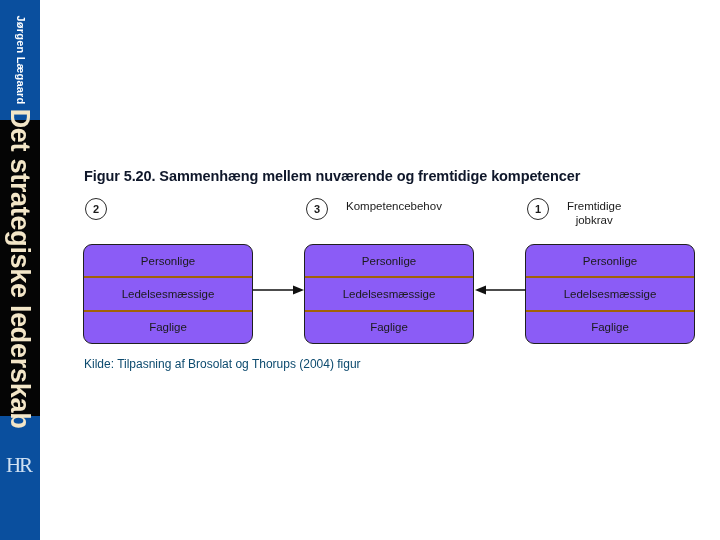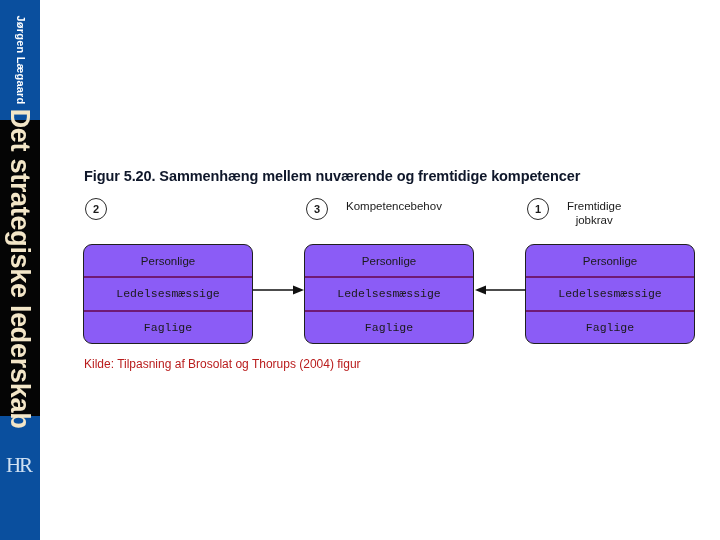--- a/index.html
+++ b/index.html
@@ -147,37 +147,36 @@
   .krow {
     flex: 1 1 0;
     display: flex;
     align-items: center;
     justify-content: center;
     font-size: 11.5px;
     color: #1a1a1a;
     font-family: "Liberation Sans", sans-serif;
   }
   .krow + .krow {
-    border-top: 2px solid #701a75;
-    font-family: Liberation Mono, monospace;
+    border-top: 2px solid #a16207;
   }
 
   
   .arrow-svg {
     position: absolute;
     top: 283px;
   }
 
   
   .source {
     position: absolute;
     left: 84px;
     top: 357px;
     font-size: 12px;
-    color: #b91c1c;
+    color: #0c4a6e;
     font-family: "Liberation Sans", sans-serif;
   }
 
   
   .copyright {
     position: absolute;
     right: 22px;
     top: 458px;
     text-align: right;
     font-size: 12px;

